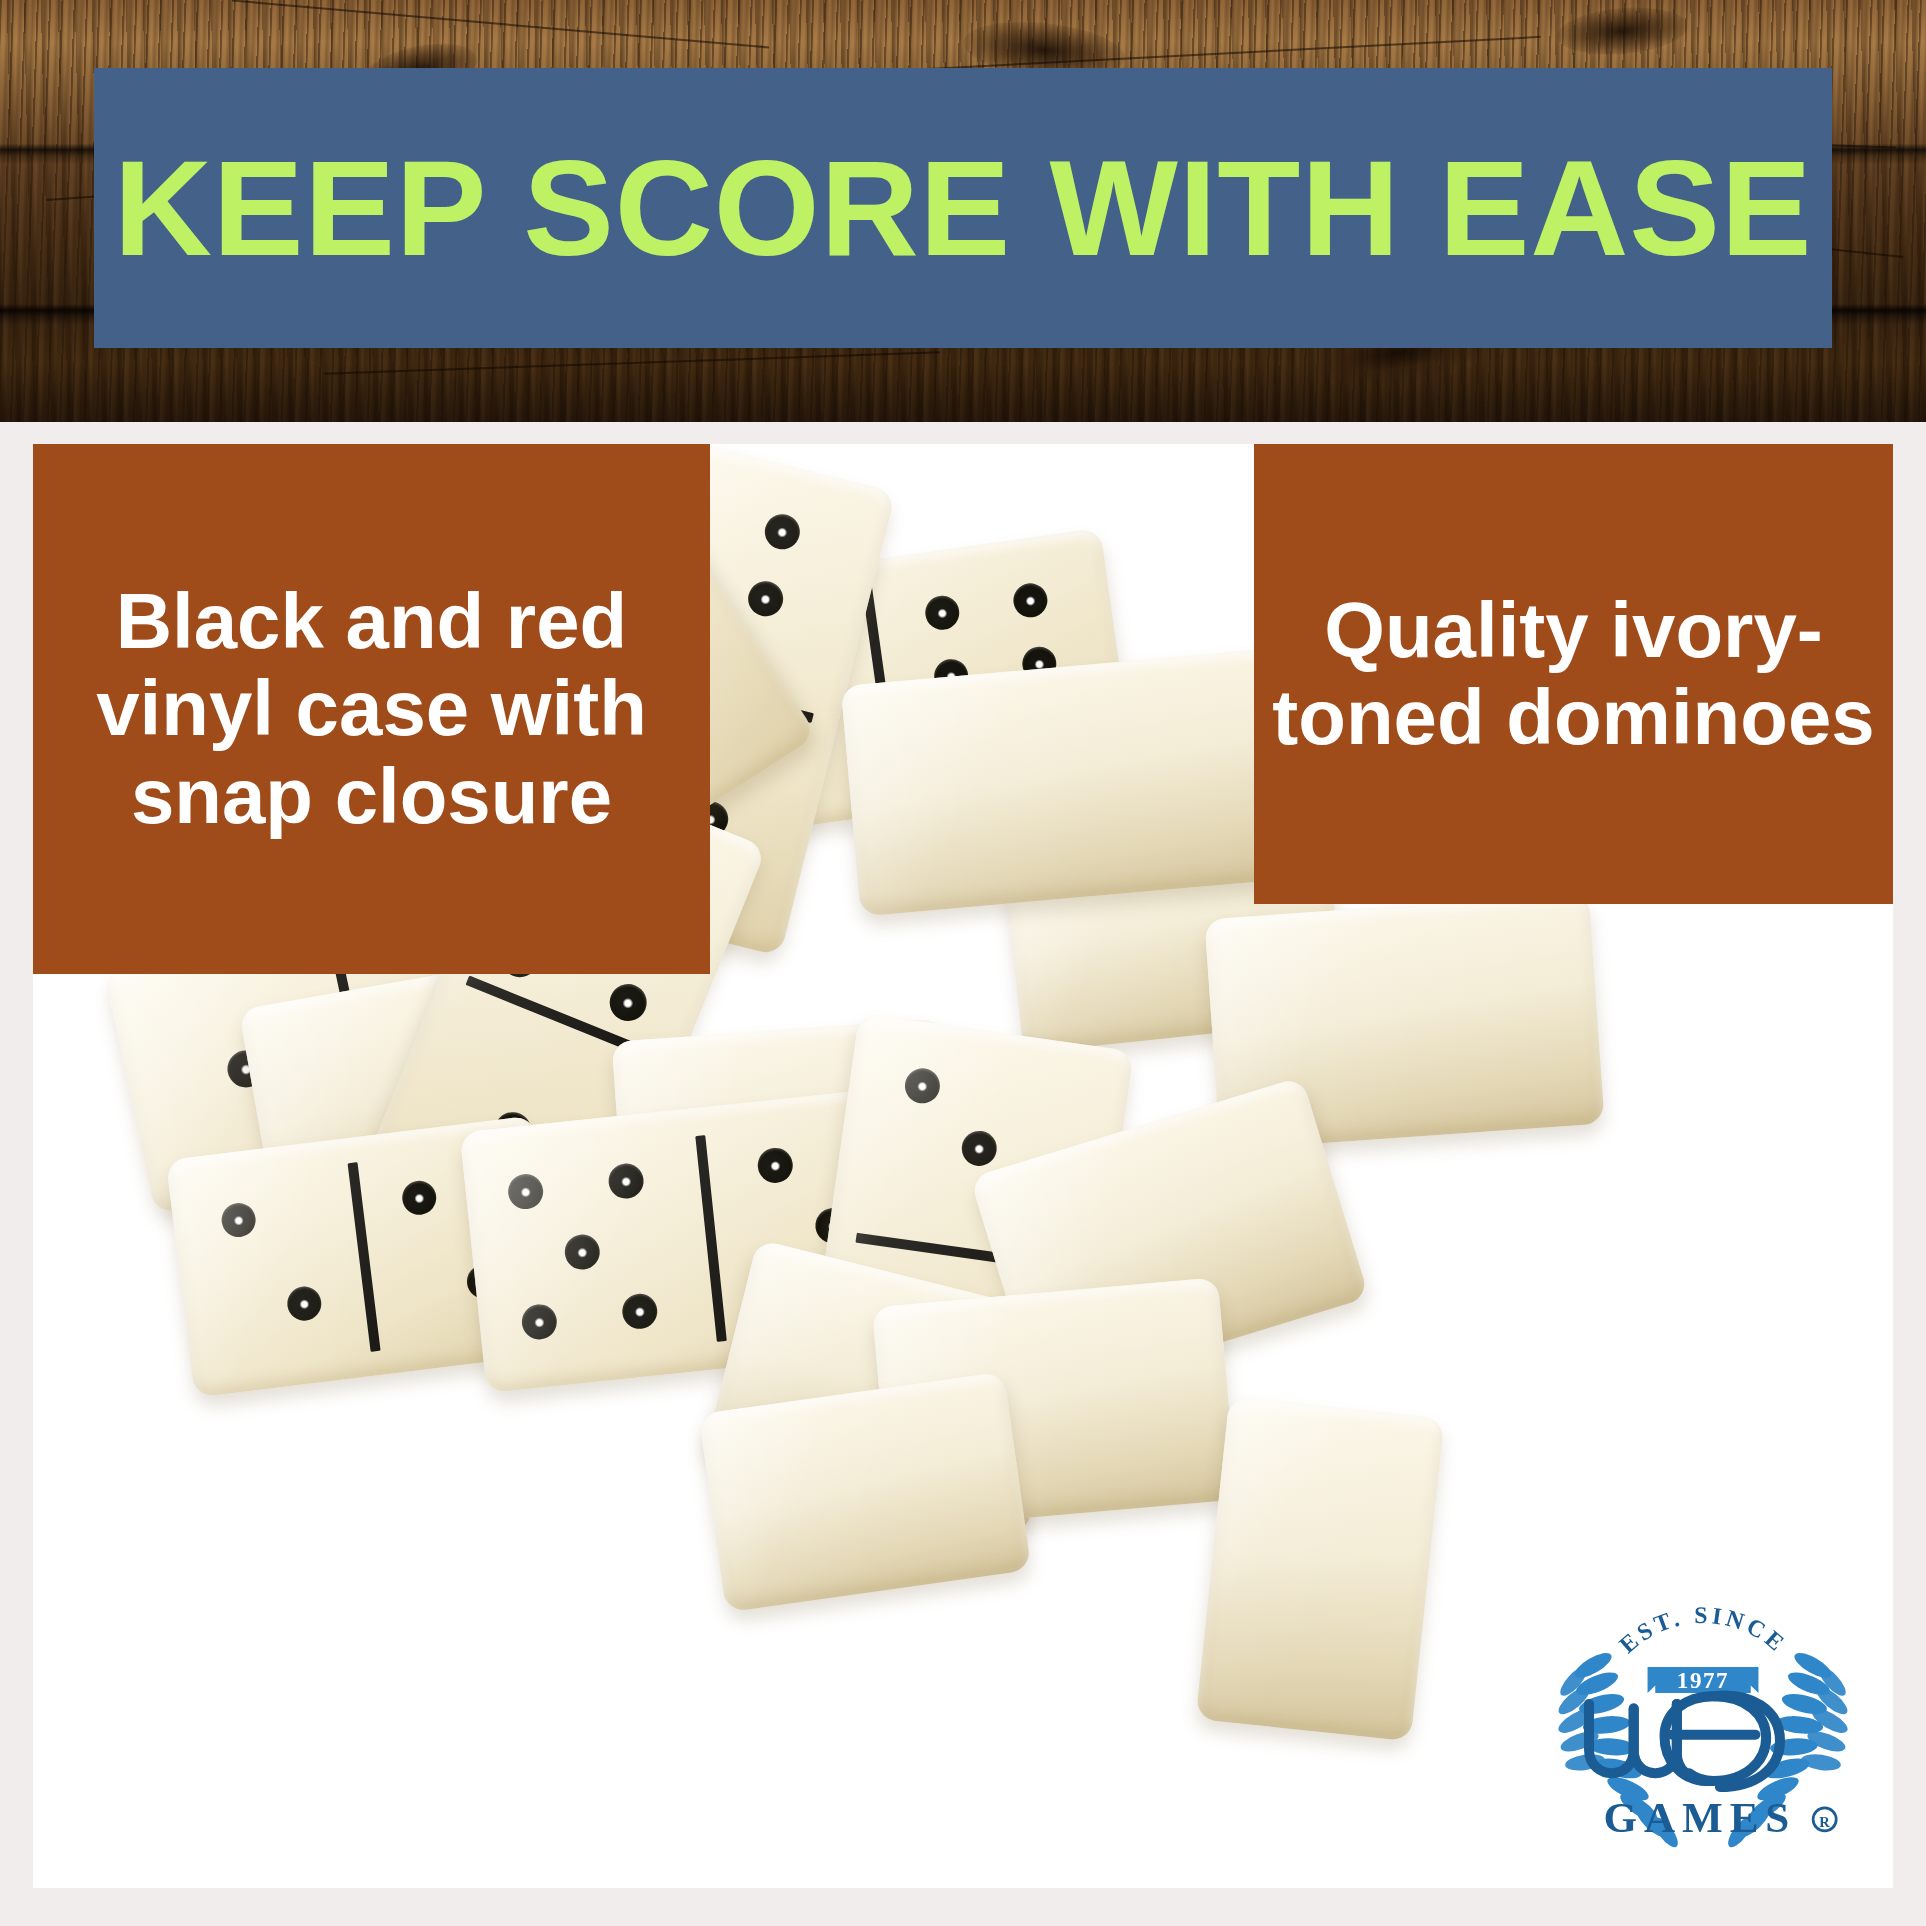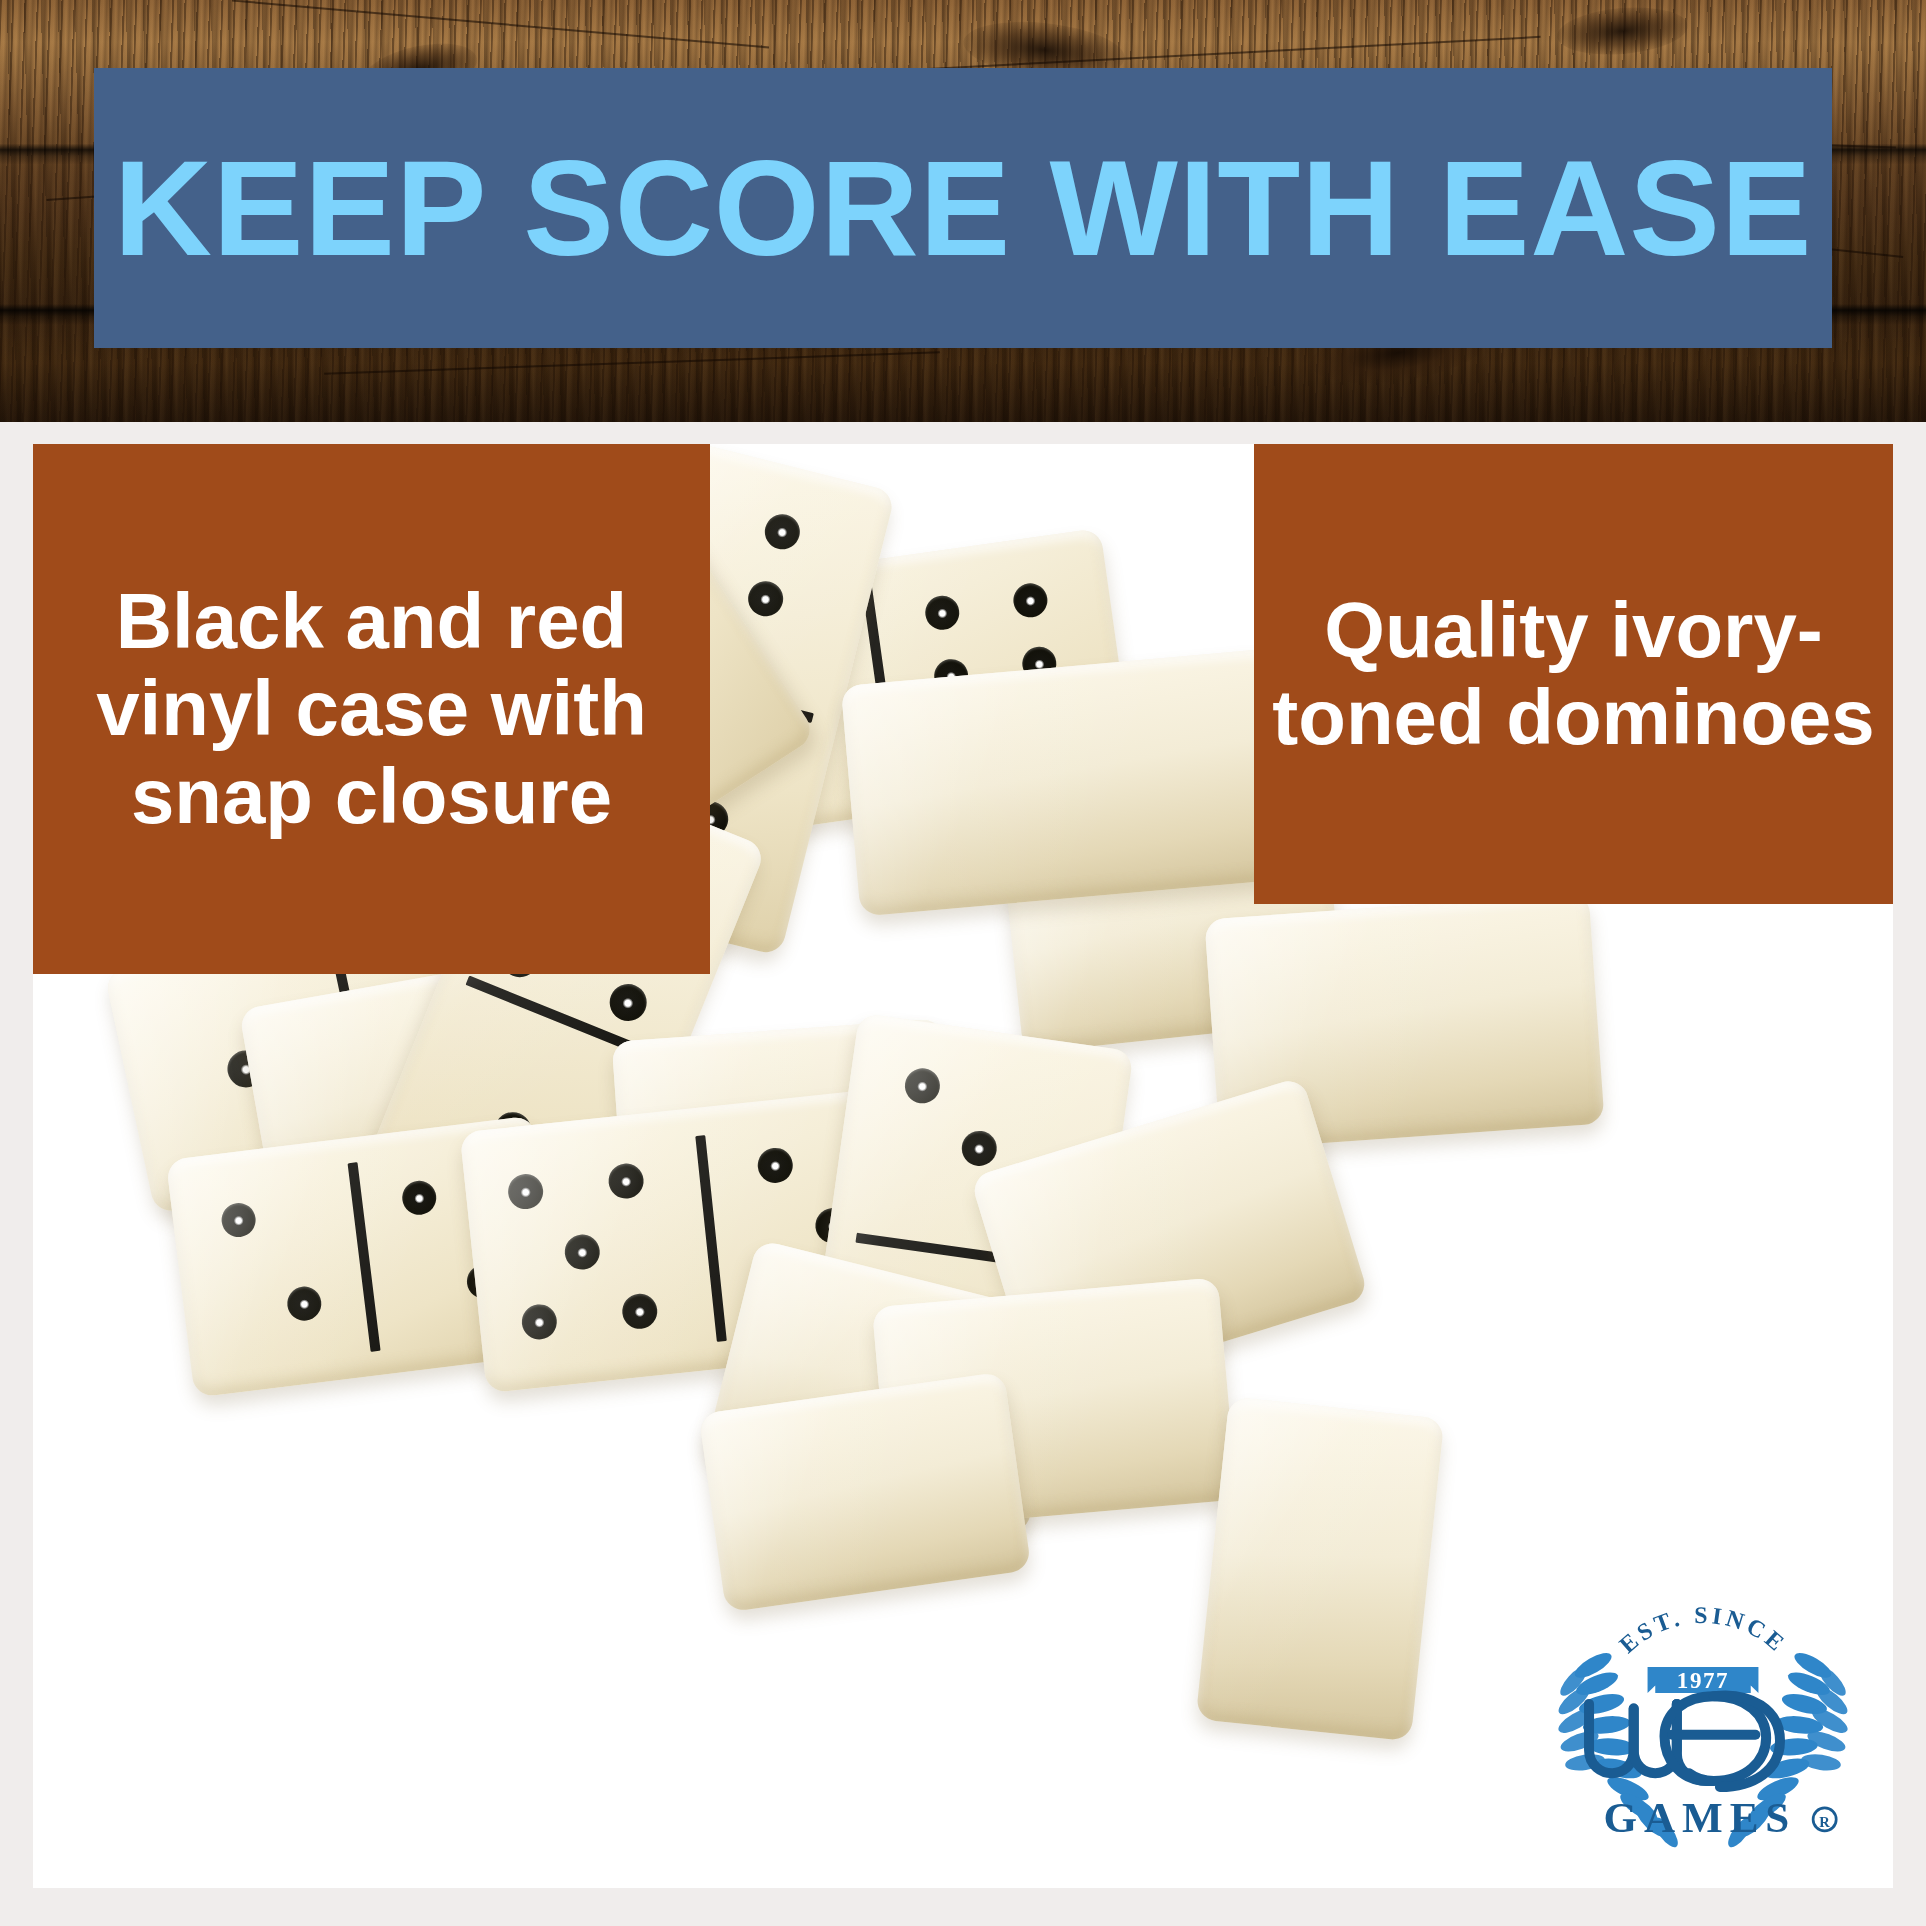--- a/index.html
+++ b/index.html
@@ -75,21 +75,21 @@
   .title-banner {
     position: absolute;
     left: 94px; top: 68px;
     width: 1738px; height: 280px;
     background: #44618a;
     display: flex;
     align-items: center;
     justify-content: center;
   }
   .title-banner .title-text {
-    color: #7dd3fc;
+    color: #bef264;
     font-size: 136px;
     font-weight: bold;
     letter-spacing: 0.8px;
     line-height: 1;
     white-space: nowrap;
     font-family: "Liberation Sans", sans-serif;
   }
 
   
   .photo-area {

